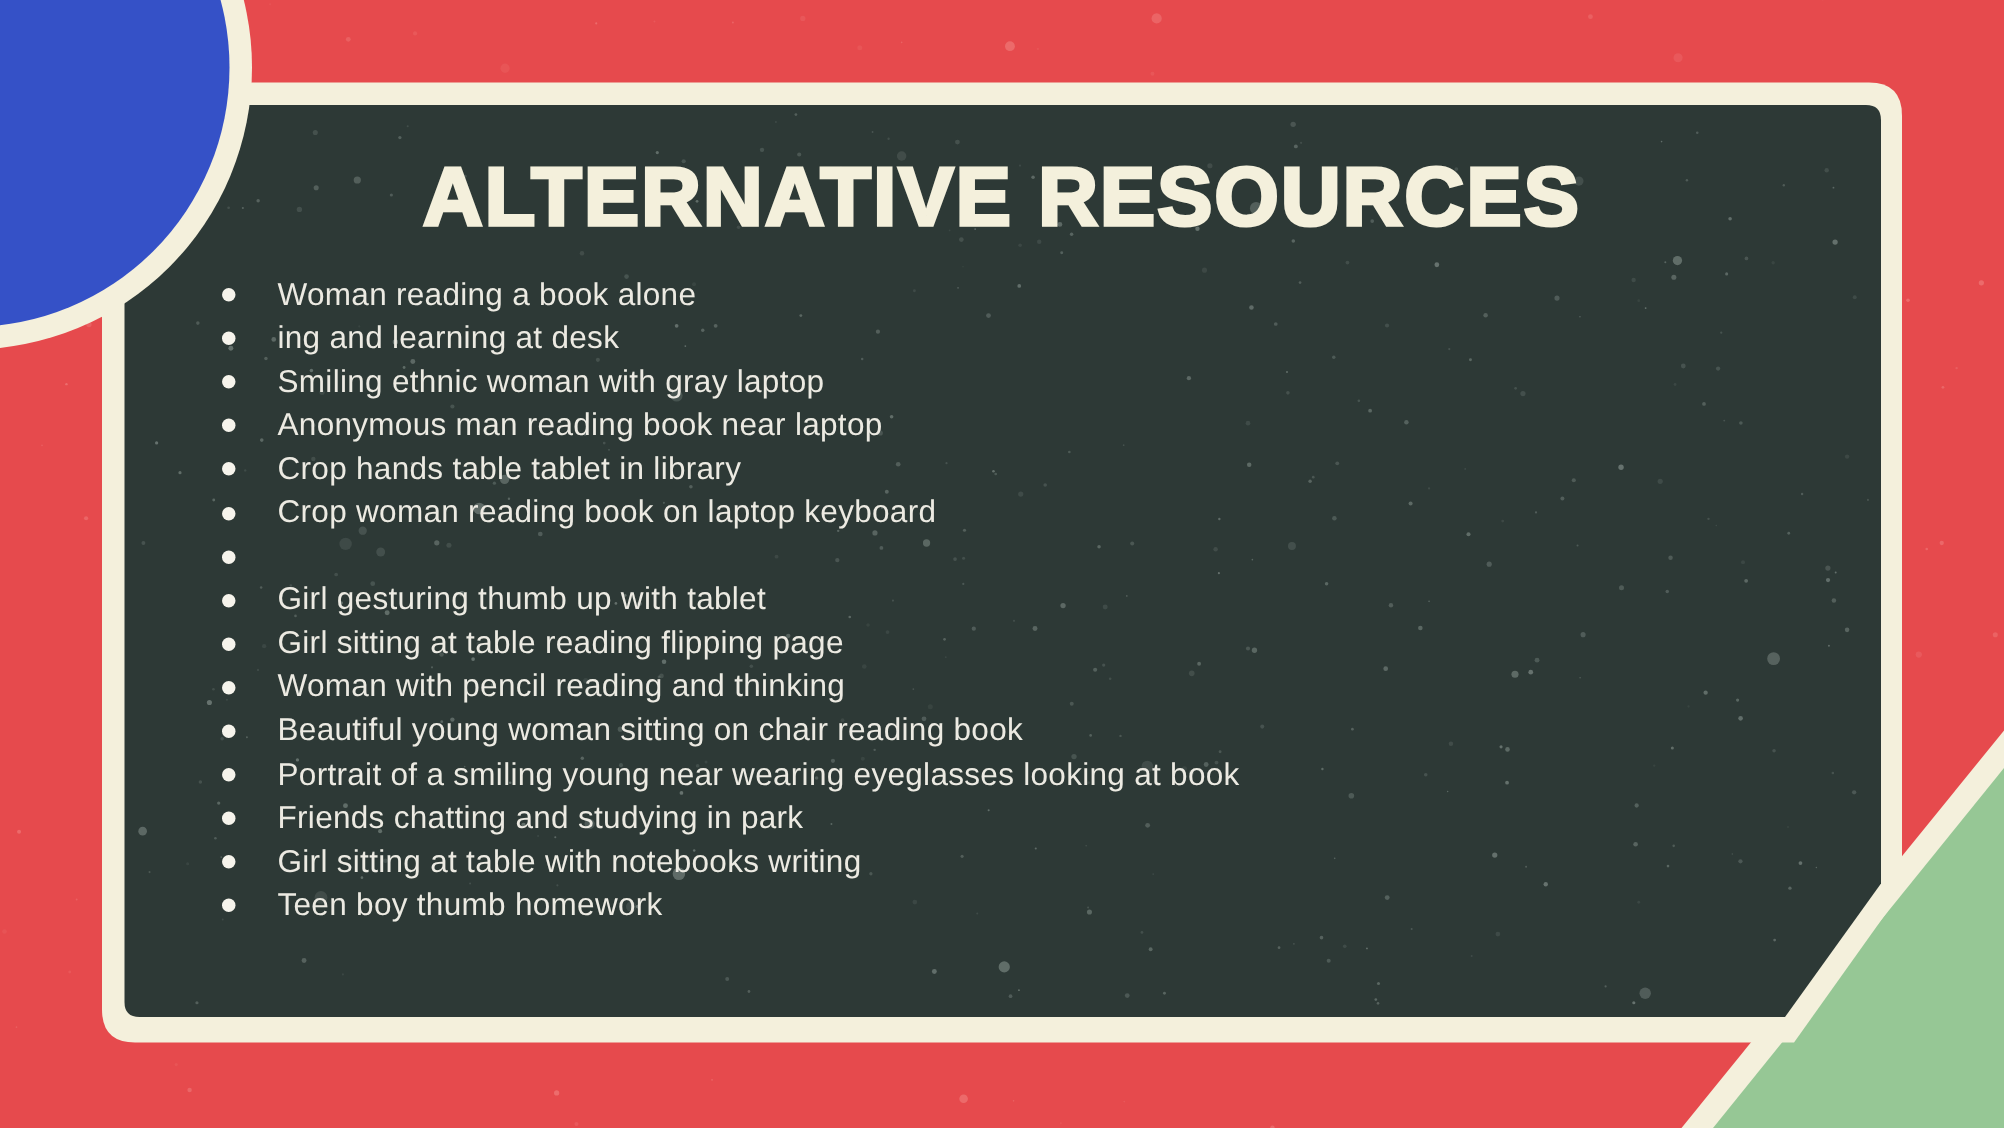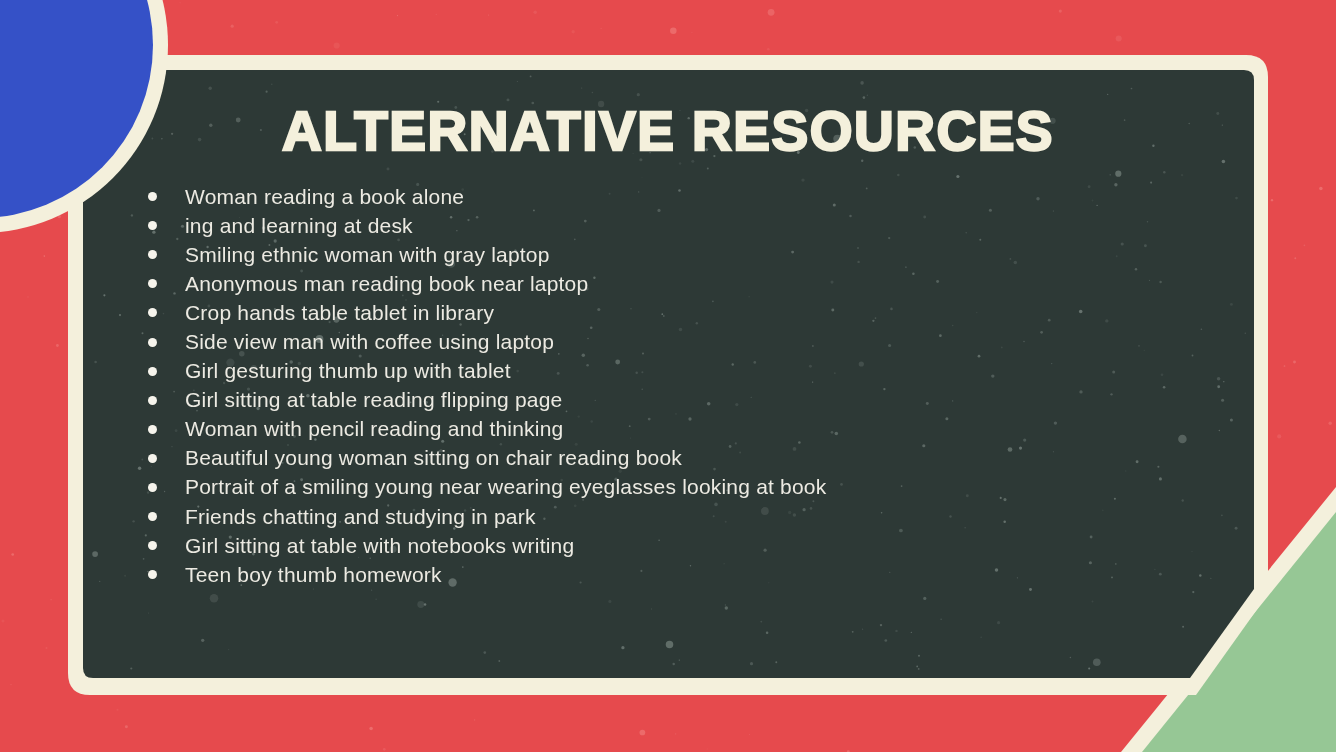--- a/index.html
+++ b/index.html
@@ -742,21 +742,24 @@
       <li>
         <span class="bullet-dot"></span>
         <span class="item-text">Anonymous man reading book near laptop</span>
       </li>
       <li>
         <span class="bullet-dot"></span>
         <span class="item-text">Crop hands table tablet in library</span>
       </li>
       <li>
         <span class="bullet-dot"></span>
-        <span class="item-text">Side view man with coffee using laptop</span>
+        <span class="item-text">Crop woman reading book on laptop keyboard</span>
+      </li>
+      <li>
+        <span class="bullet-dot"></span>
       </li>
       <li>
         <span class="bullet-dot"></span>
         <span class="item-text">Girl gesturing thumb up with tablet</span>
       </li>
       <li>
         <span class="bullet-dot"></span>
         <span class="item-text">Girl sitting at table reading flipping page</span>
       </li>
       <li>

